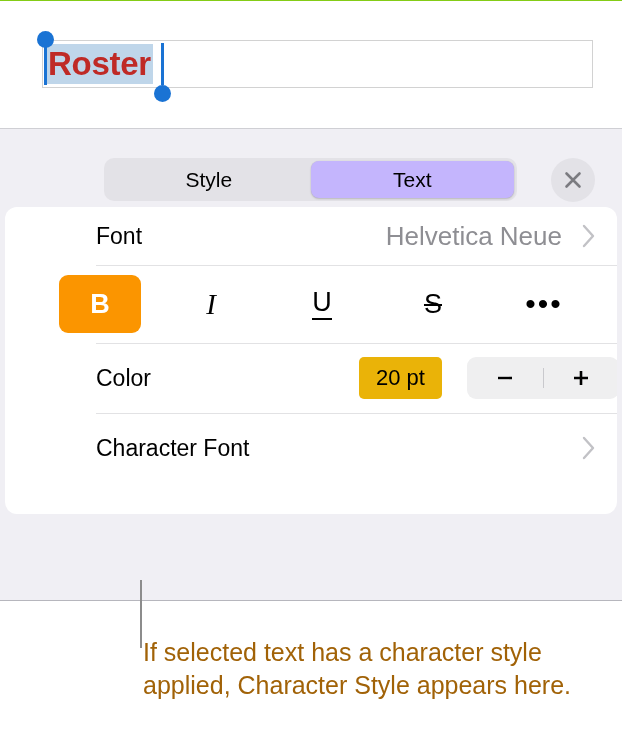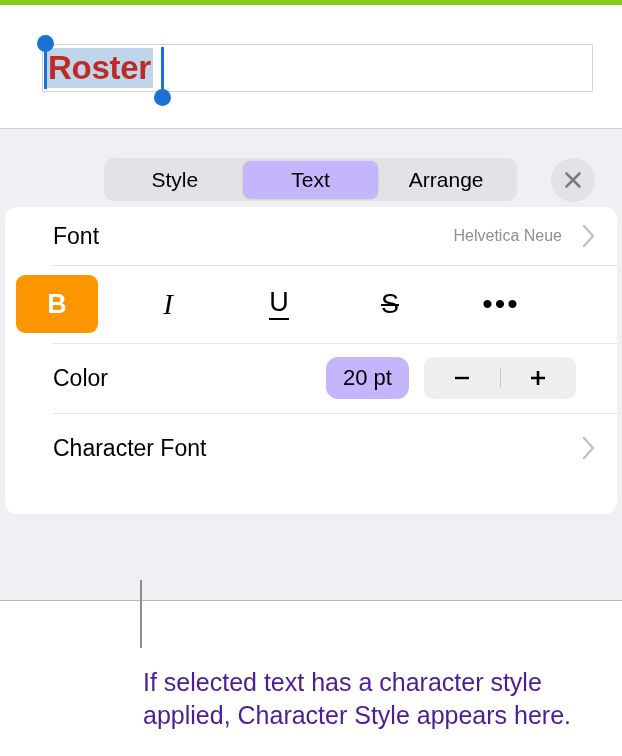--- a/index.html
+++ b/index.html
@@ -16,21 +16,21 @@
     position: relative;
   }
 
   
   #canvas-area {
     position: absolute;
     left: 0; top: 0;
     width: 622px;
     height: 128px;
     background: #ffffff;
-    border-top: 5px solid #84cc16;
+    border-top: 1px solid #84cc16;
     box-sizing: border-box;
   }
   #title-textbox {
     position: absolute;
     left: 42px;
     top: 39px;
     width: 551px;
     height: 48px;
     border: 1px solid #d2d2d2;
     box-sizing: border-box;
@@ -132,20 +132,21 @@
   #rows-card {
     position: absolute;
     left: 5px;
     top: 78px;
     width: 612px;
     height: 307px;
     background: #ffffff;
     border-radius: 12px;
     box-sizing: border-box;
     overflow: hidden;
+    padding-left: 43px;
   }
   .row {
     position: relative;
     height: 70px;
     box-sizing: border-box;
     display: flex;
     align-items: center;
   }
   .row + .row::before {
     content: "";
@@ -158,21 +159,21 @@
   }
   .row-label {
     position: absolute;
     left: 48px;
     font-size: 23px;
     color: #000000;
   }
   .row-value {
     position: absolute;
     right: 55px;
-    font-size: 16px;
+    font-size: 26px;
     color: #8e8e93;
     text-align: right;
   }
   .chevron {
     position: absolute;
     right: 20px;
     display: flex;
     align-items: center;
   }
 
@@ -204,26 +205,26 @@
   #btn-italic    { left: 122px; font-style: italic; font-family: "Liberation Serif", serif; font-size: 29px;}
   #btn-underline { left: 233px; }
   #btn-underline span.glyph { border-bottom: 2px solid #000; line-height: 1.05; padding-bottom: 1px;}
   #btn-strike    { left: 344px; }
   #btn-strike span.glyph { text-decoration: line-through; }
   #btn-more      { left: 455px; font-size: 30px; letter-spacing: 2px; line-height: 0.4; }
 
   
   #size-field {
     position: absolute;
-    left: 321px;
+    left: 311px;
     top: 14px;
     width: 83px;
     height: 42px;
-    background: #c4b5fd;
-    border-radius: 12px;
+    background: #eab308;
+    border-radius: 5px;
     display: flex;
     align-items: center;
     justify-content: center;
     font-size: 22px;
     color: #000000;
   }
   #size-stepper {
     position: absolute;
     left: 419px;
     top: 14px;
@@ -267,22 +268,21 @@
     height: 68px;
     background: #8c8c8c;
   }
   #callout-text {
     position: absolute;
     left: 143px;
     top: 636px;
     width: 450px;
     font-size: 25px;
     line-height: 33px;
-    color: #4c1d95;
-    margin-top: 30px;
+    color: #a16207;
   }
 </style>
 </head>
 <body>
 
 <div id="canvas-area">
 
   <div id="title-textbox"></div>
 
   <div id="title-text" style="color: rgb(191, 42, 38); background: rgb(191, 214, 234);">Roster</div>
@@ -297,23 +297,20 @@
 <div id="format-panel">
 
   <div id="panel-header">
 
     <div id="segmented-control">
       <div class="segment">
         <span>Style</span>
       </div>
       <div class="segment active">
         <span>Text</span>
-      </div>
-      <div class="segment">
-        <span>Arrange</span>
       </div>
     </div>
 
     <div id="close-button">
       <span>
         <svg width="22" height="22" viewBox="0 0 22 22" aria-hidden="true">
           <path d="M4.5 4.5 L17.5 17.5 M17.5 4.5 L4.5 17.5" stroke="#7b7b80" stroke-width="2.6" stroke-linecap="round"></path>
         </svg>
       </span>
     </div>

